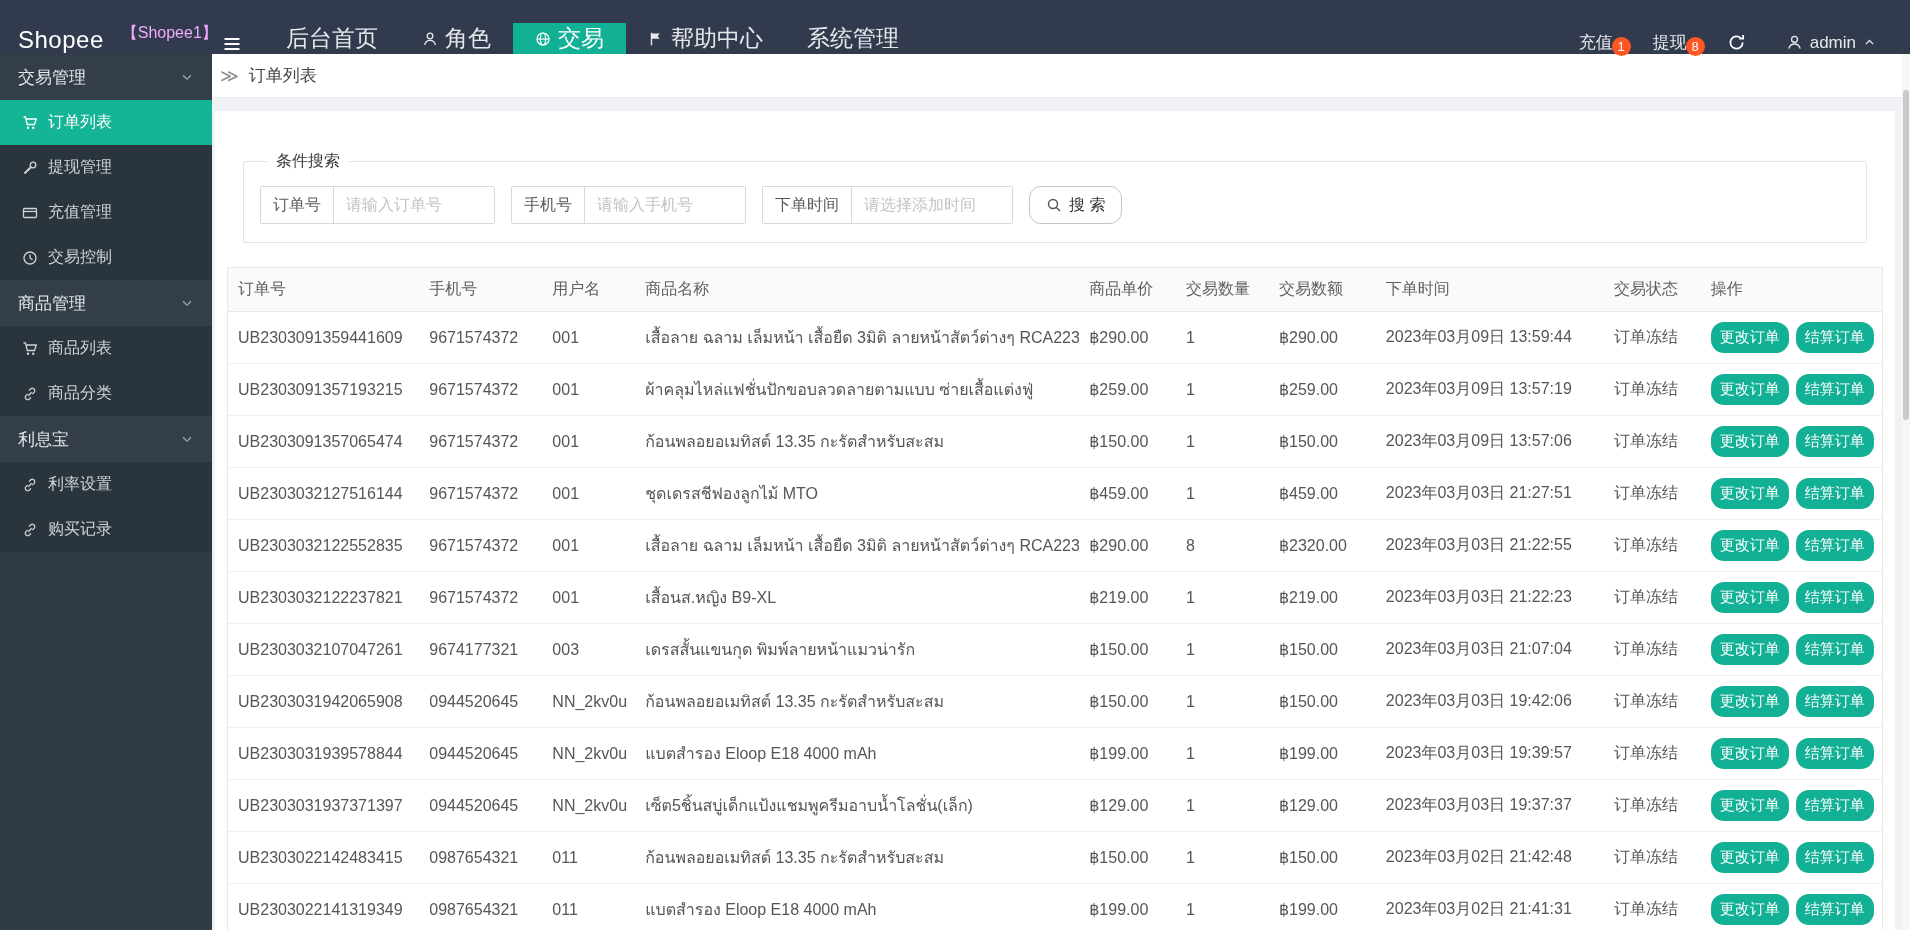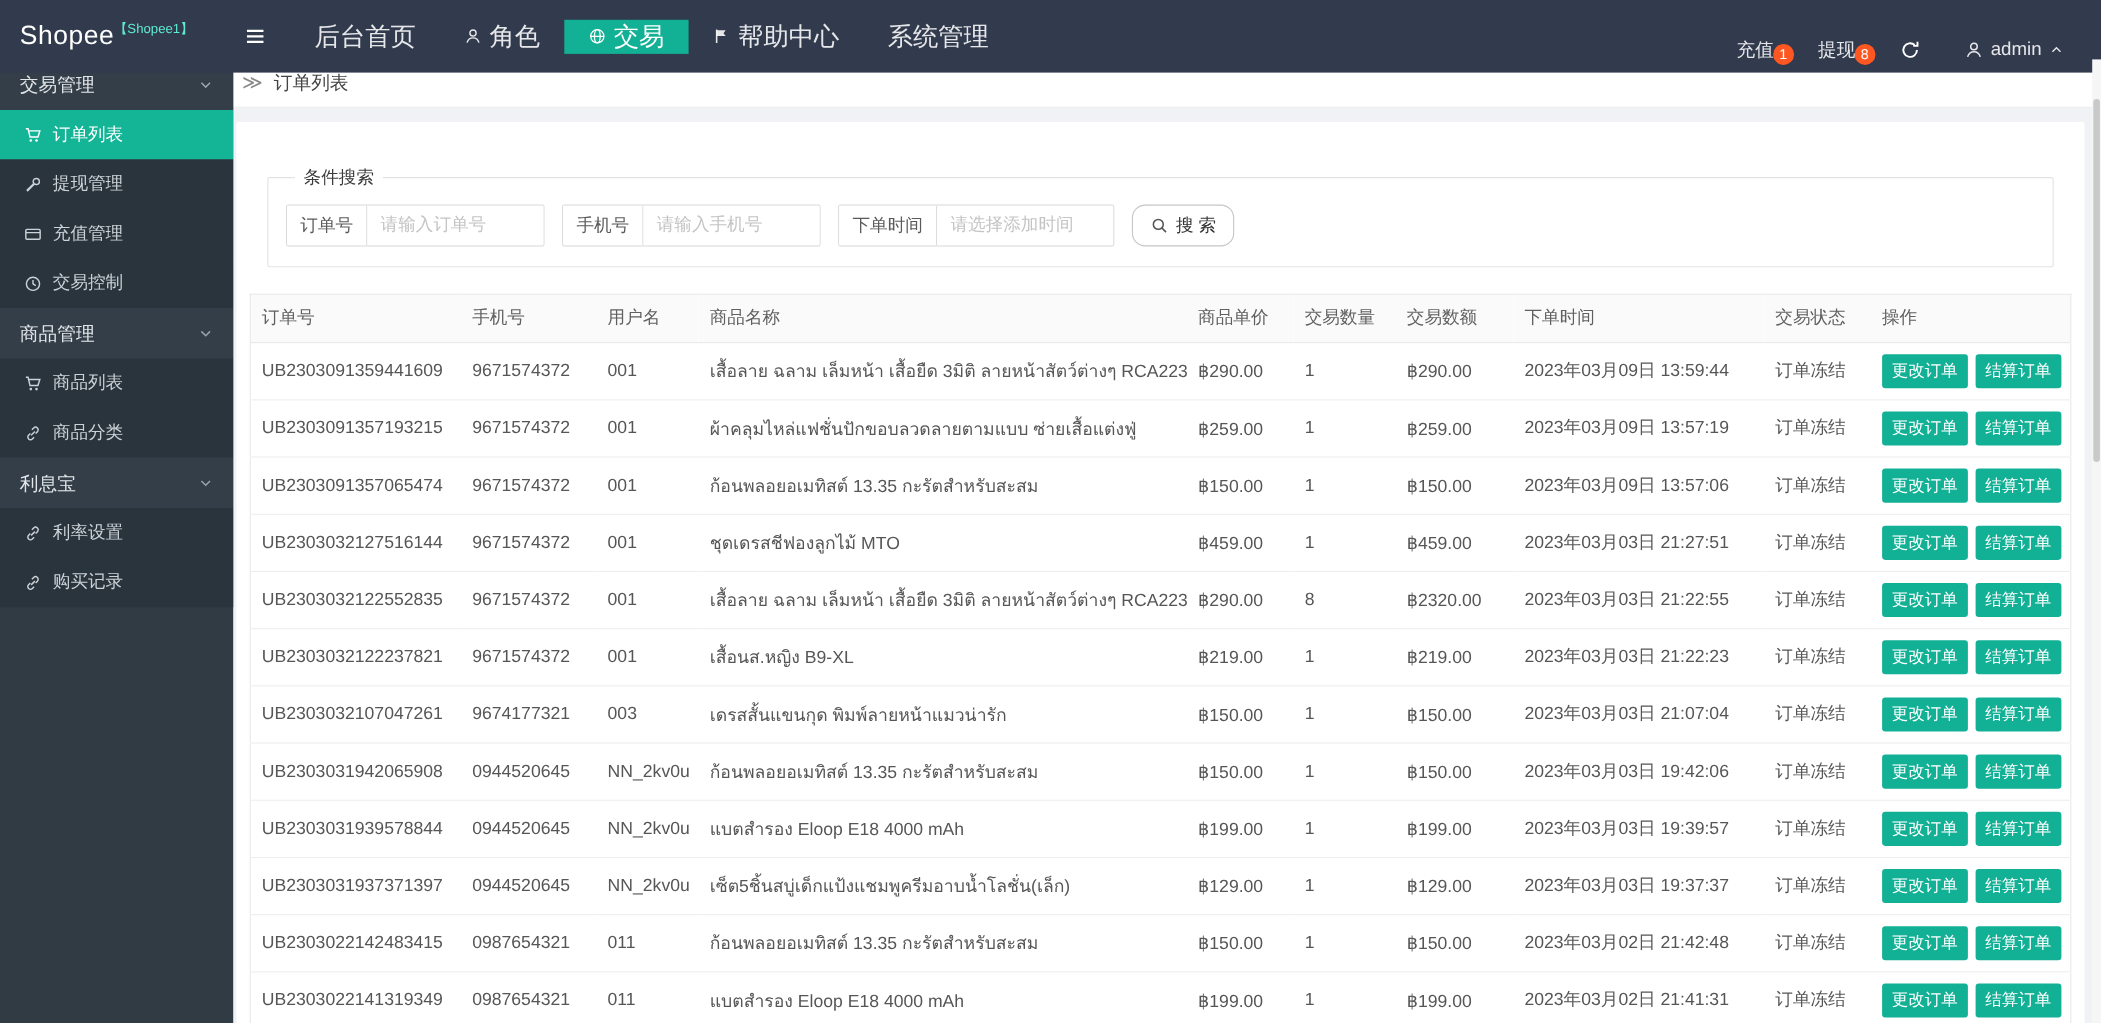--- a/index.html
+++ b/index.html
@@ -14,32 +14,32 @@
     --navbar: #323b4e;
     --primary: #12b095;
     --sidebar: #303b44;
     --sidebar-item: #2a343d;
     --badge: #ff5722;
   }
   svg { display: block; }
 
   
   .topbar {
-    position: absolute; top: 0; left: 0; right: 0; height: 66px;
+    position: absolute; top: 0; left: 0; right: 0; height: 54px;
     background: var(--navbar);
-    display: flex; align-items: center;
+    display: flex; align-items: flex-end;
     color: rgba(255,255,255,.88);
     z-index: 20;
   }
   .logo-zone {
     width: 200px; flex: 0 0 200px;
     display: flex; align-items: center; padding-left: 18px;
   }
   .logo-main { font-size: 24px; color: #fff; letter-spacing: .5px; }
-  .logo-sub  { font-size: 12px; color: #5eead4; margin-left: 0; transform: translateY(-7px); }
+  .logo-sub  { font-size: 16px; color: #f0abfc; margin-left: 18px; transform: translateY(-7px); }
   .burger {
     display: flex; align-items: center; padding: 0 22px; cursor: pointer;
   }
   .nav-menu { display: flex; align-items: stretch; }
   .nav-item {
     display: flex; align-items: center; gap: 7px;
     padding: 0 22px; font-size: 23px; cursor: pointer; white-space: nowrap;
   }
   .nav-item.active { background: var(--primary); color: #fff; }
   .topbar-spacer { flex: 1; }
@@ -135,21 +135,21 @@
     background: #fafafa; font-weight: normal; text-align: left;
     color: #606060; padding: 11px 10px; border-bottom: 1px solid #e8e8e8;
     white-space: nowrap; overflow: hidden;
   }
   table.orders td {
     padding: 10px 10px; border-bottom: 1px solid #eeeeee;
     white-space: nowrap; overflow: hidden; text-overflow: clip;
     background: #fff;
   }
   .act-btn {
-    border: none; border-radius: 3px; background: var(--primary);
+    border: none; border-radius: 13px; background: var(--primary);
     color: #fff; font-size: 15px; padding: 6px 9px; margin-right: 7px;
     cursor: pointer; font-family: inherit;
   }
 
   
   .scrollbar-track {
     position: absolute; top: 54px; right: 0; bottom: 0; width: 8px;
     background: #f6f6f6; z-index: 30;
   }
   .scrollbar-thumb {

